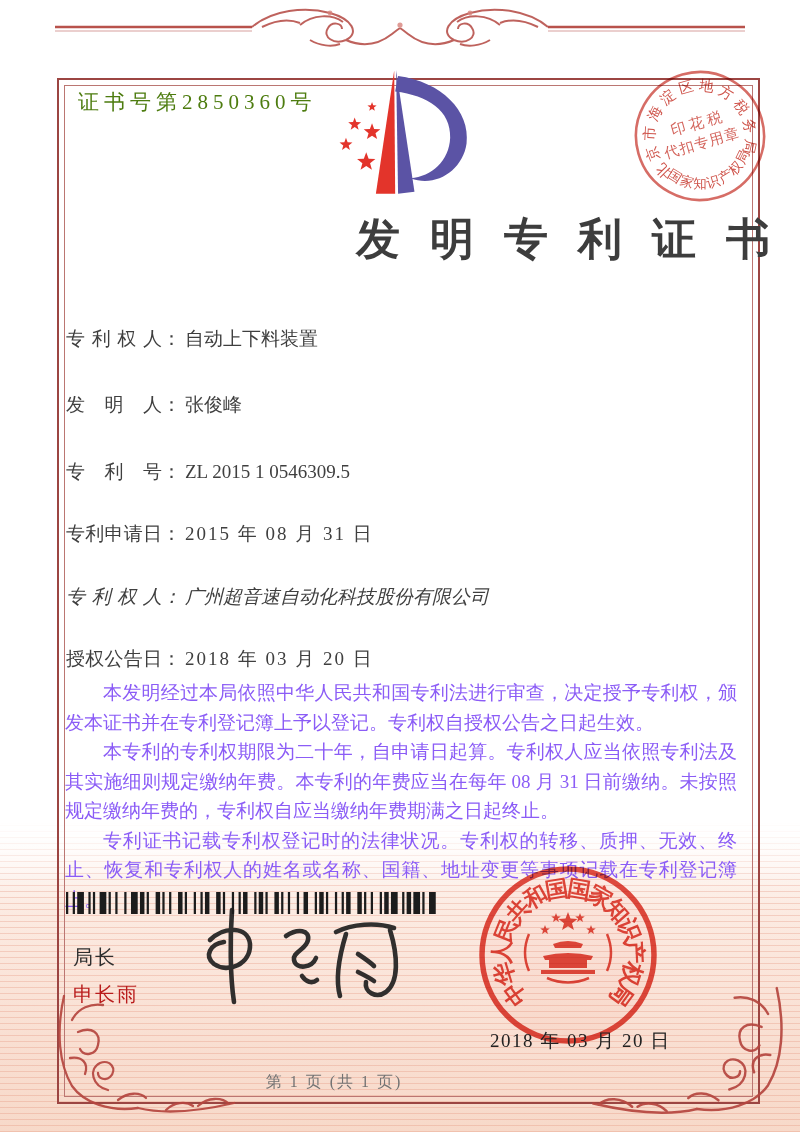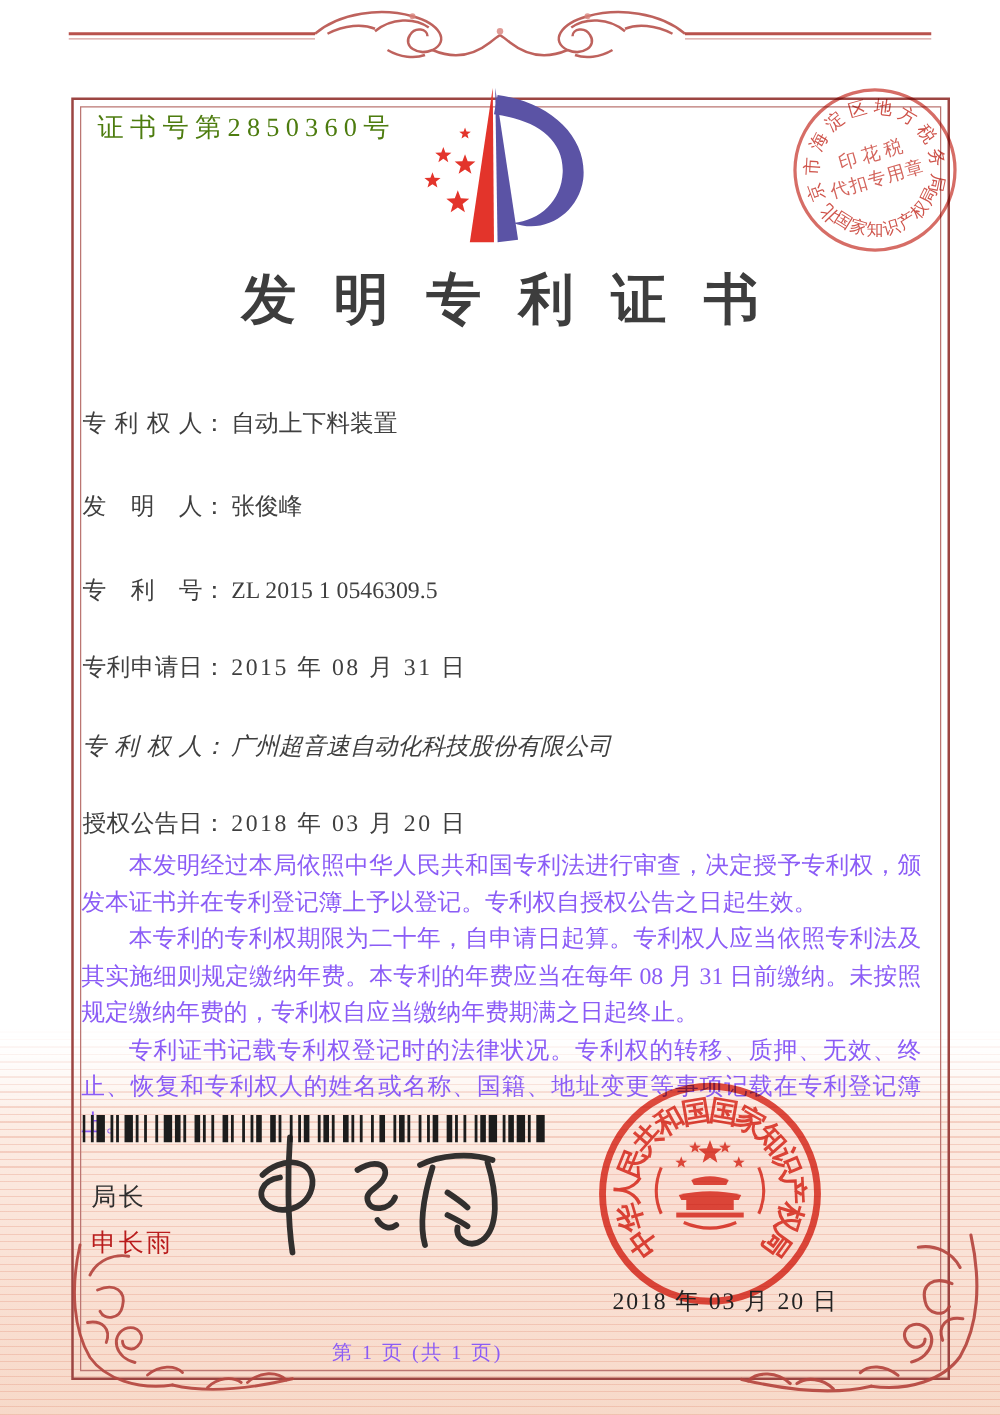--- a/index.html
+++ b/index.html
@@ -24,21 +24,21 @@
   }
   .frame-b{
     left:64px;top:85px;width:689px;height:1012px;
     border:1px solid #bb7672;box-sizing:border-box;
   }
   .cert-no{
     left:78px;top:88px;font-size:21px;letter-spacing:5px;color:#4d7c0f;
   }
   .logo{left:318px;top:66px;}
   .title{
-    left:0;top:210px;width:800px;text-align:center;
+    left:0;top:210px;width:800px;text-align:right;
     font-size:44px;font-weight:600;color:#3d3d3d;
     letter-spacing:30px;text-indent:30px;
   }
   .field-row{position:absolute;left:66px;font-size:19px;color:#3f3f3f;white-space:nowrap;}
   .field-label{display:inline-block;width:96px;text-align:justify;text-align-last:justify;vertical-align:top;}
   .field-colon{display:inline-block;margin-right:4px;}
   .row-0{top:326px;} .row-1{top:392px;} .row-2{top:459px;}
   .row-3{top:521px;} .row-4{top:584px;font-style:italic;} .row-5{top:646px;}
   .row-3 .field-value,.row-5 .field-value{letter-spacing:2px;}
   .paras{left:65px;top:678px;width:672px;}
@@ -47,21 +47,21 @@
     text-align:justify;text-indent:2em;
   }
   .barcode{left:66px;top:892px;}
   .director-title{left:73px;top:944px;font-family:"Liberation Sans","DejaVu Sans",sans-serif;
     font-size:20px;color:#2e2e2e;letter-spacing:2px;}
   .director-name{left:73px;top:981px;font-family:"Liberation Sans","DejaVu Sans",sans-serif;
     font-size:20px;color:#b91c1c;letter-spacing:2px;}
   .signature{left:190px;top:898px;}
   .seal{left:463px;top:850px;mix-blend-mode:multiply;}
   .seal-date{left:490px;top:1028px;font-size:19px;letter-spacing:1.5px;color:#222;}
-  .footer{left:0;top:1072px;width:668px;text-align:center;font-size:16px;color:#8b5cf6;letter-spacing:2px;}
+  .footer{left:0;top:1072px;width:668px;text-align:center;font-size:16px;color:#737373;letter-spacing:2px;}
   .stamp{left:626px;top:62px;mix-blend-mode:multiply;transform:rotate(-16deg);}
   .corner-bl{left:48px;top:992px;}
   .corner-br{left:562px;top:982px;transform:scaleX(-1);}
   svg{display:block;}
 </style>
 </head>
 <body>
 
 <div class="abs texture"></div>
 

